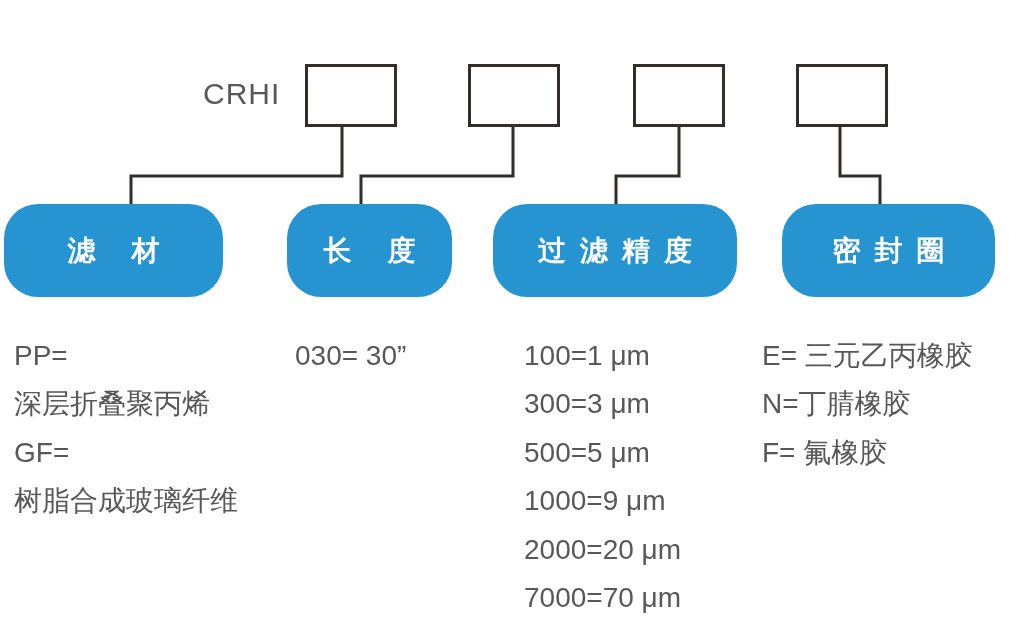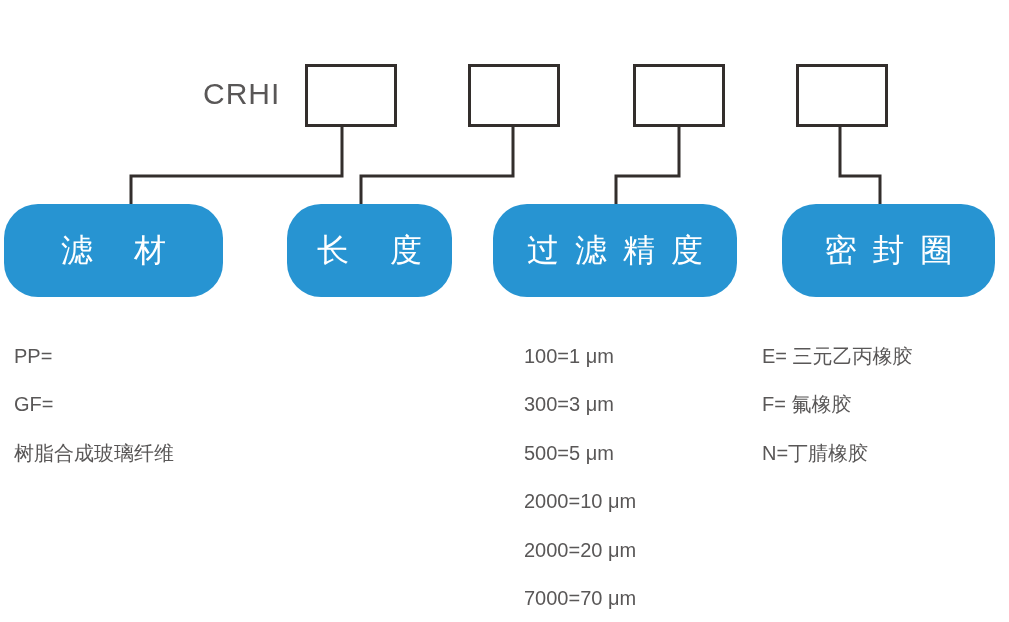--- a/index.html
+++ b/index.html
@@ -51,30 +51,30 @@
     top: 160px;
     height: 93px;
     background: var(--accent);
     border-radius: 34px;
     display: flex;
     align-items: center;
     justify-content: center;
   }
   .pill-label {
     color: var(--pill_text);
-    font-size: 32px;
-    font-weight: 400;
+    font-size: 28px;
+    font-weight: 700;
     letter-spacing: 0.5em;
     margin-right: -0.5em;
     white-space: nowrap;
   }
   .options-col {
     position: absolute;
     top: 288px;
-    font-size: 20px;
+    font-size: 28px;
     line-height: 48.4px;
     color: var(--text);
     white-space: nowrap;
   }
 </style>
 </head>
 <body>
 
 <div class="canvas">
 
@@ -100,35 +100,37 @@
   </div>
   <div class="pill" style="left:493px;width:244px">
     <span class="pill-label">过滤精度</span>
   </div>
   <div class="pill" style="left:782px;width:213px">
     <span class="pill-label">密封圈</span>
   </div>
 
   <div class="options-col" style="left:14px">
     <div class="option-line">PP=</div>
+    <div class="option-line">深层折叠聚丙烯</div>
     <div class="option-line">GF=</div>
     <div class="option-line">树脂合成玻璃纤维</div>
   </div>
 
   <div class="options-col" style="left:295px">
+    <div class="option-line">030= 30”</div>
   </div>
 
   <div class="options-col" style="left:524px">
     <div class="option-line">100=1 μm</div>
     <div class="option-line">300=3 μm</div>
     <div class="option-line">500=5 μm</div>
-    <div class="option-line">2000=10 μm</div>
+    <div class="option-line">1000=9 μm</div>
     <div class="option-line">2000=20 μm</div>
     <div class="option-line">7000=70 μm</div>
   </div>
 
   <div class="options-col" style="left:762px">
     <div class="option-line">E= 三元乙丙橡胶</div>
+    <div class="option-line">N=丁腈橡胶</div>
     <div class="option-line">F= 氟橡胶</div>
-    <div class="option-line">N=丁腈橡胶</div>
   </div>
 
 </div>
 
 </body></html>

